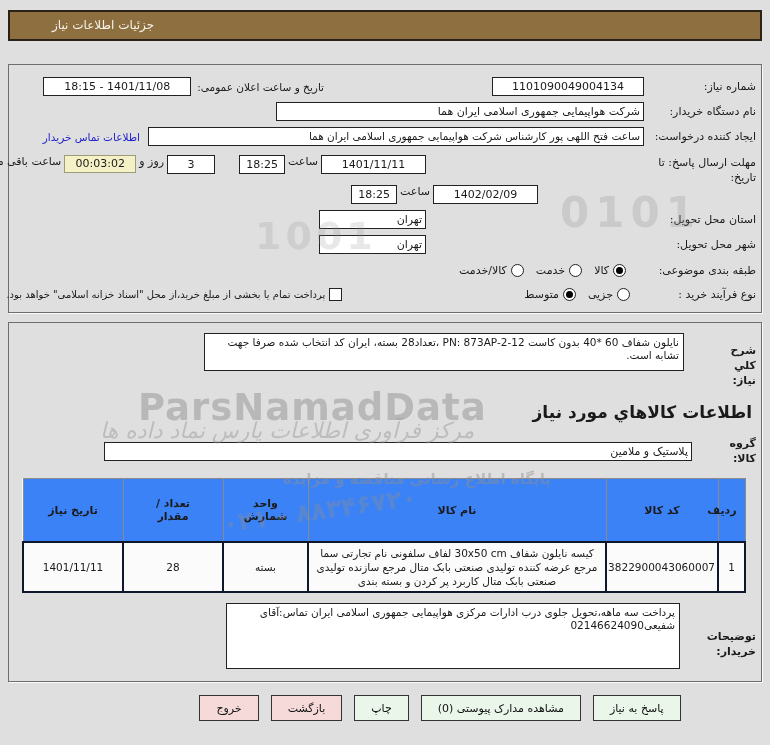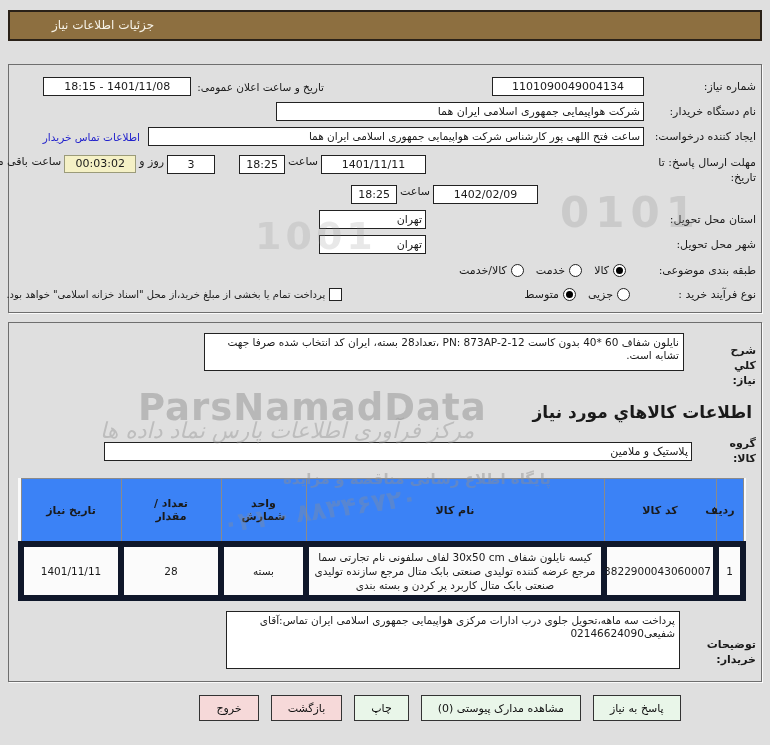--- a/index.html
+++ b/index.html
@@ -95,21 +95,21 @@
     width: 722px;
     table-layout: fixed;
     font-size: 10.5px;
     background: #fafafa;
   }
   table.goods th {
     background: #3b82f6; border: 1px solid #8a8a8a; font-weight: bold;
     height: 30px; padding: 18px; font-size: 11px;
   }
   table.goods td {
-    border: 6px solid #0f172a; text-align: center; padding: 3px 2px;
+    border: 2px solid #0f172a; text-align: center; padding: 3px 2px;
     line-height: 14px; background: #fbfbfb;
   }
 
   
   .buttons {
     display: flex; justify-content: center; gap: 12px;
     margin-top: 13px; padding-left: 110px;
   }
   .btn {
     height: 26px; border: 1px solid #333; font-family: inherit; font-size: 11px;
@@ -255,21 +255,21 @@
           <td>کیسه نایلون شفاف 30x50 cm لفاف سلفونی نام تجارتی سما مرجع عرضه کننده تولیدی صنعتی بابک متال مرجع سازنده تولیدی صنعتی بابک متال کاربرد پر کردن و بسته بندی</td>
           <td>بسته</td>
           <td>28</td>
           <td>1401/11/11</td>
         </tr>
       </tbody>
     </table>
 
     <div class="row top" style="margin-top:10px;margin-bottom:0;">
       <div class="lbl lbl-b" style="width:76px;padding-top:26px;">توضیحات خریدار:</div>
-      <div class="box right multi" style="width:454px;height:58px;">پرداخت سه ماهه،تحویل جلوی درب ادارات مرکزی هواپیمایی جمهوری اسلامی ایران تماس:آقای شفیعی02146624090</div>
+      <div class="box right multi" style="width:454px;height:66px;">پرداخت سه ماهه،تحویل جلوی درب ادارات مرکزی هواپیمایی جمهوری اسلامی ایران تماس:آقای شفیعی02146624090</div>
     </div>
   </div>
 
   <div class="buttons">
     <button class="btn green">پاسخ به نیاز</button>
     <button class="btn green">مشاهده مدارک پیوستی (0)</button>
     <button class="btn green">چاپ</button>
     <button class="btn pink">بازگشت</button>
     <button class="btn pink">خروج</button>
   </div>

